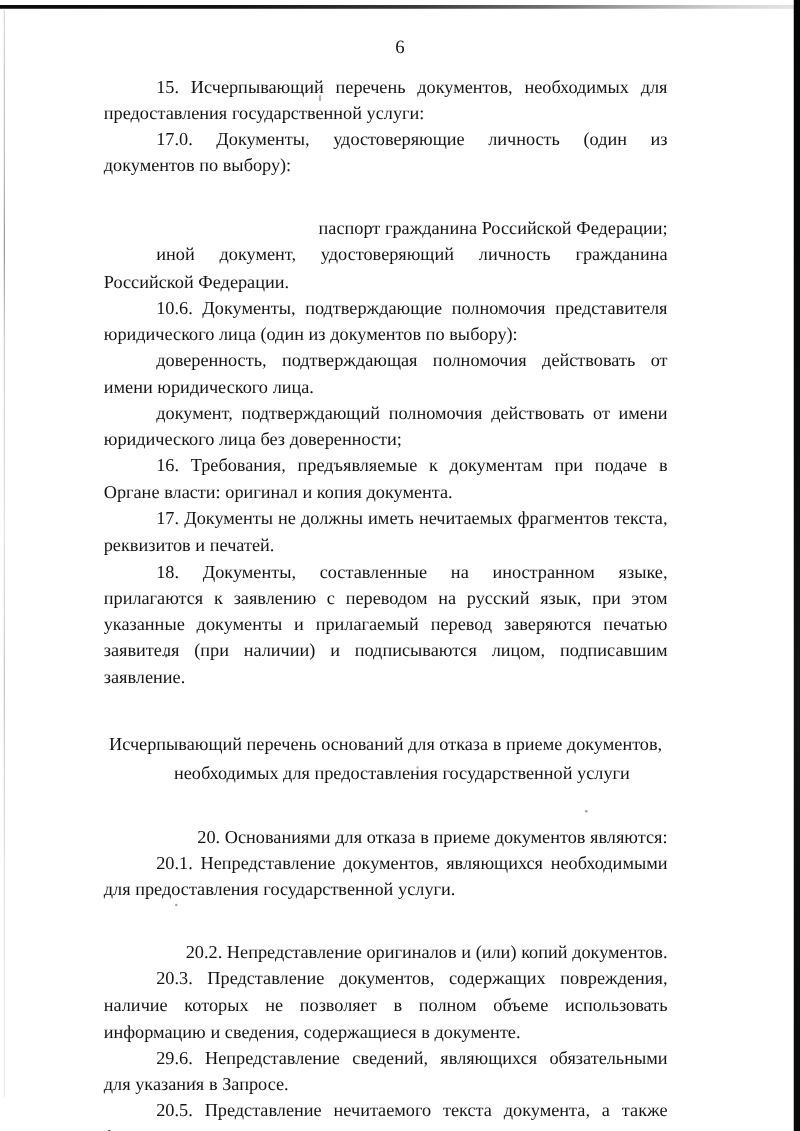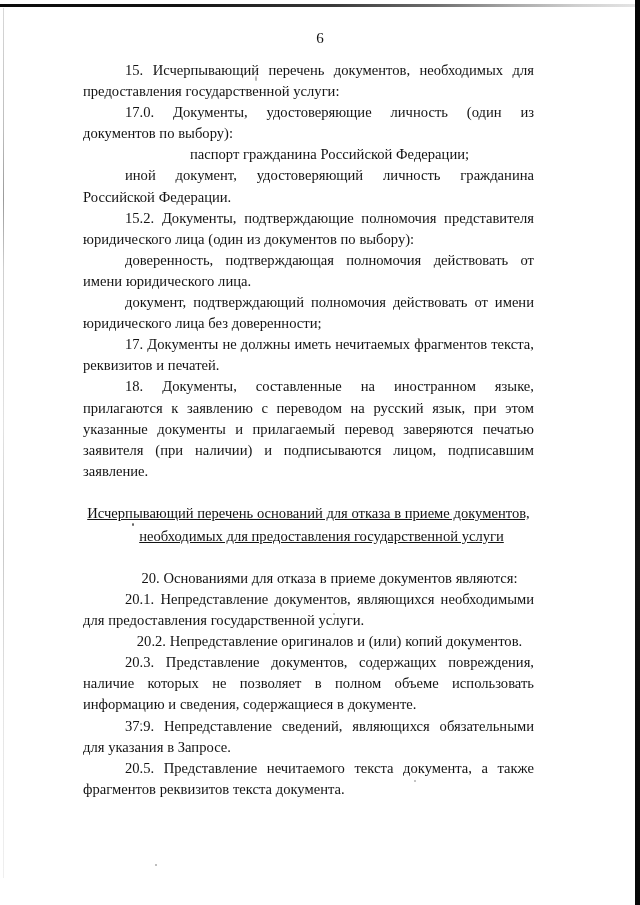--- a/index.html
+++ b/index.html
@@ -83,26 +83,25 @@
   p.para {
     margin: 0;
     font-size: 14.6px;
     line-height: 21.1px;
     text-align: justify;
     text-justify: inter-word;
     text-indent: 42px;
     letter-spacing: 0.0px;
     word-spacing: 0.1px;
   }
-  p.para.nojust { text-align: center; }
+  p.para.nojust { text-align: right; margin-top: 29px; }
 
   .heading-block {
-    margin-top: 20px;
+    margin-top: 32px;
     margin-bottom: 20px;
-    text-decoration: underline;
   }
   p.heading-line {
     margin: 0;
     font-size: 14.6px;
     line-height: 23px;
     text-align: center;
     text-indent: 0;
   }
   p.heading-line.second {
     padding-left: 26px;
@@ -130,43 +129,44 @@
   <div class="body-text">
 
     <p class="para">15. Исчерпывающий перечень документов, необходимых для предоставления государственной услуги:</p>
 
     <p class="para">17.0. Документы, удостоверяющие личность (один из документов по выбору):</p>
 
     <p class="para nojust">паспорт гражданина Российской Федерации;</p>
 
     <p class="para">иной документ, удостоверяющий личность гражданина Российской Федерации.</p>
 
-    <p class="para">15.2. Документы, подтверждающие полномочия представителя юридического лица (один из документов по выбору):</p>
+    <p class="para">10.6. Документы, подтверждающие полномочия представителя юридического лица (один из документов по выбору):</p>
 
     <p class="para">доверенность, подтверждающая полномочия действовать от имени юридического лица.</p>
 
     <p class="para">документ, подтверждающий полномочия действовать от имени юридического лица без доверенности;</p>
 
+    <p class="para">16. Требования, предъявляемые к документам при подаче в Органе власти: оригинал и копия документа.</p>
 
     <p class="para">17. Документы не должны иметь нечитаемых фрагментов текста, реквизитов и печатей.</p>
 
     <p class="para">18. Документы, составленные на иностранном языке, прилагаются к заявлению с переводом на русский язык, при этом указанные документы и прилагаемый перевод заверяются печатью заявителя (при наличии) и подписываются лицом, подписавшим заявление.</p>
 
 
     <div class="heading-block">
       <p class="heading-line first">Исчерпывающий перечень оснований для отказа в приеме документов,</p>
       <p class="heading-line second">необходимых для предоставления государственной услуги</p>
     </div>
 
     <p class="para nojust">20. Основаниями для отказа в приеме документов являются:</p>
 
     <p class="para">20.1. Непредставление документов, являющихся необходимыми для предоставления государственной услуги.</p>
 
     <p class="para nojust">20.2. Непредставление оригиналов и (или) копий документов.</p>
 
     <p class="para">20.3. Представление документов, содержащих повреждения, наличие которых не позволяет в полном объеме использовать информацию и сведения, содержащиеся в документе.</p>
 
-    <p class="para">37.9. Непредставление сведений, являющихся обязательными для указания в Запросе.</p>
+    <p class="para">29.6. Непредставление сведений, являющихся обязательными для указания в Запросе.</p>
 
     <p class="para">20.5. Представление нечитаемого текста документа, а также фрагментов реквизитов текста документа.</p>
 
   </div>
 </div>
 
 </body></html>

